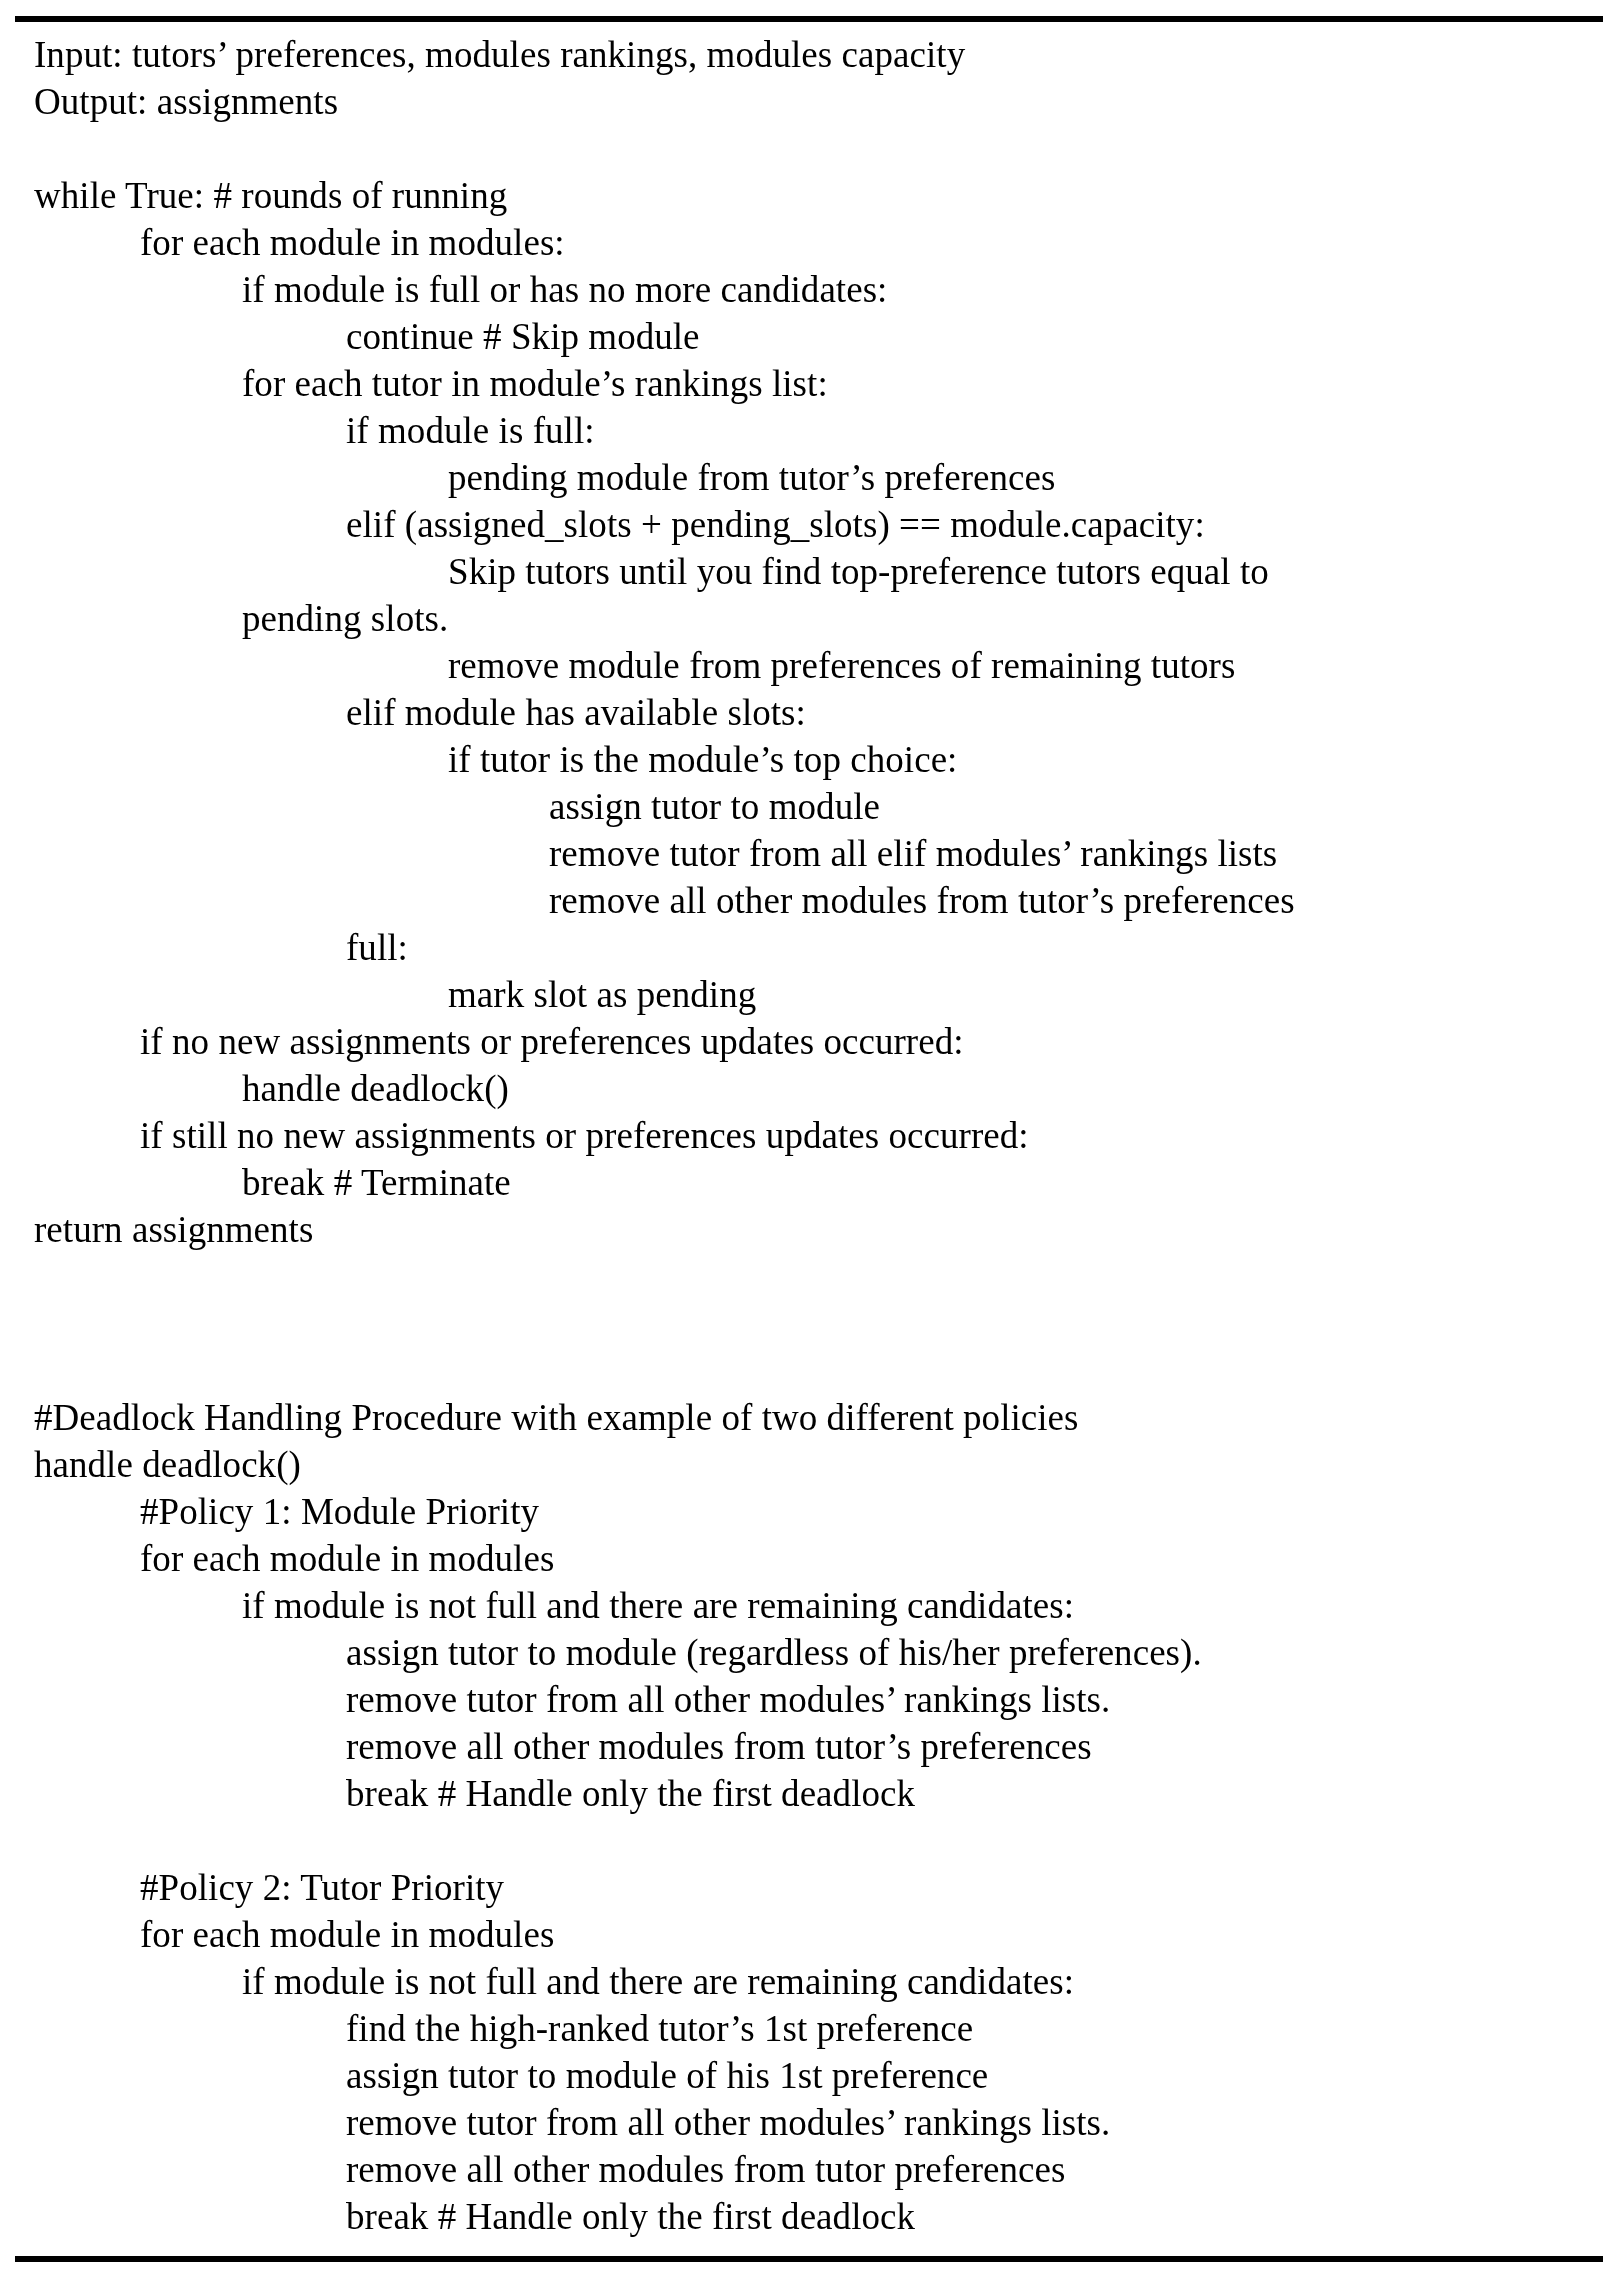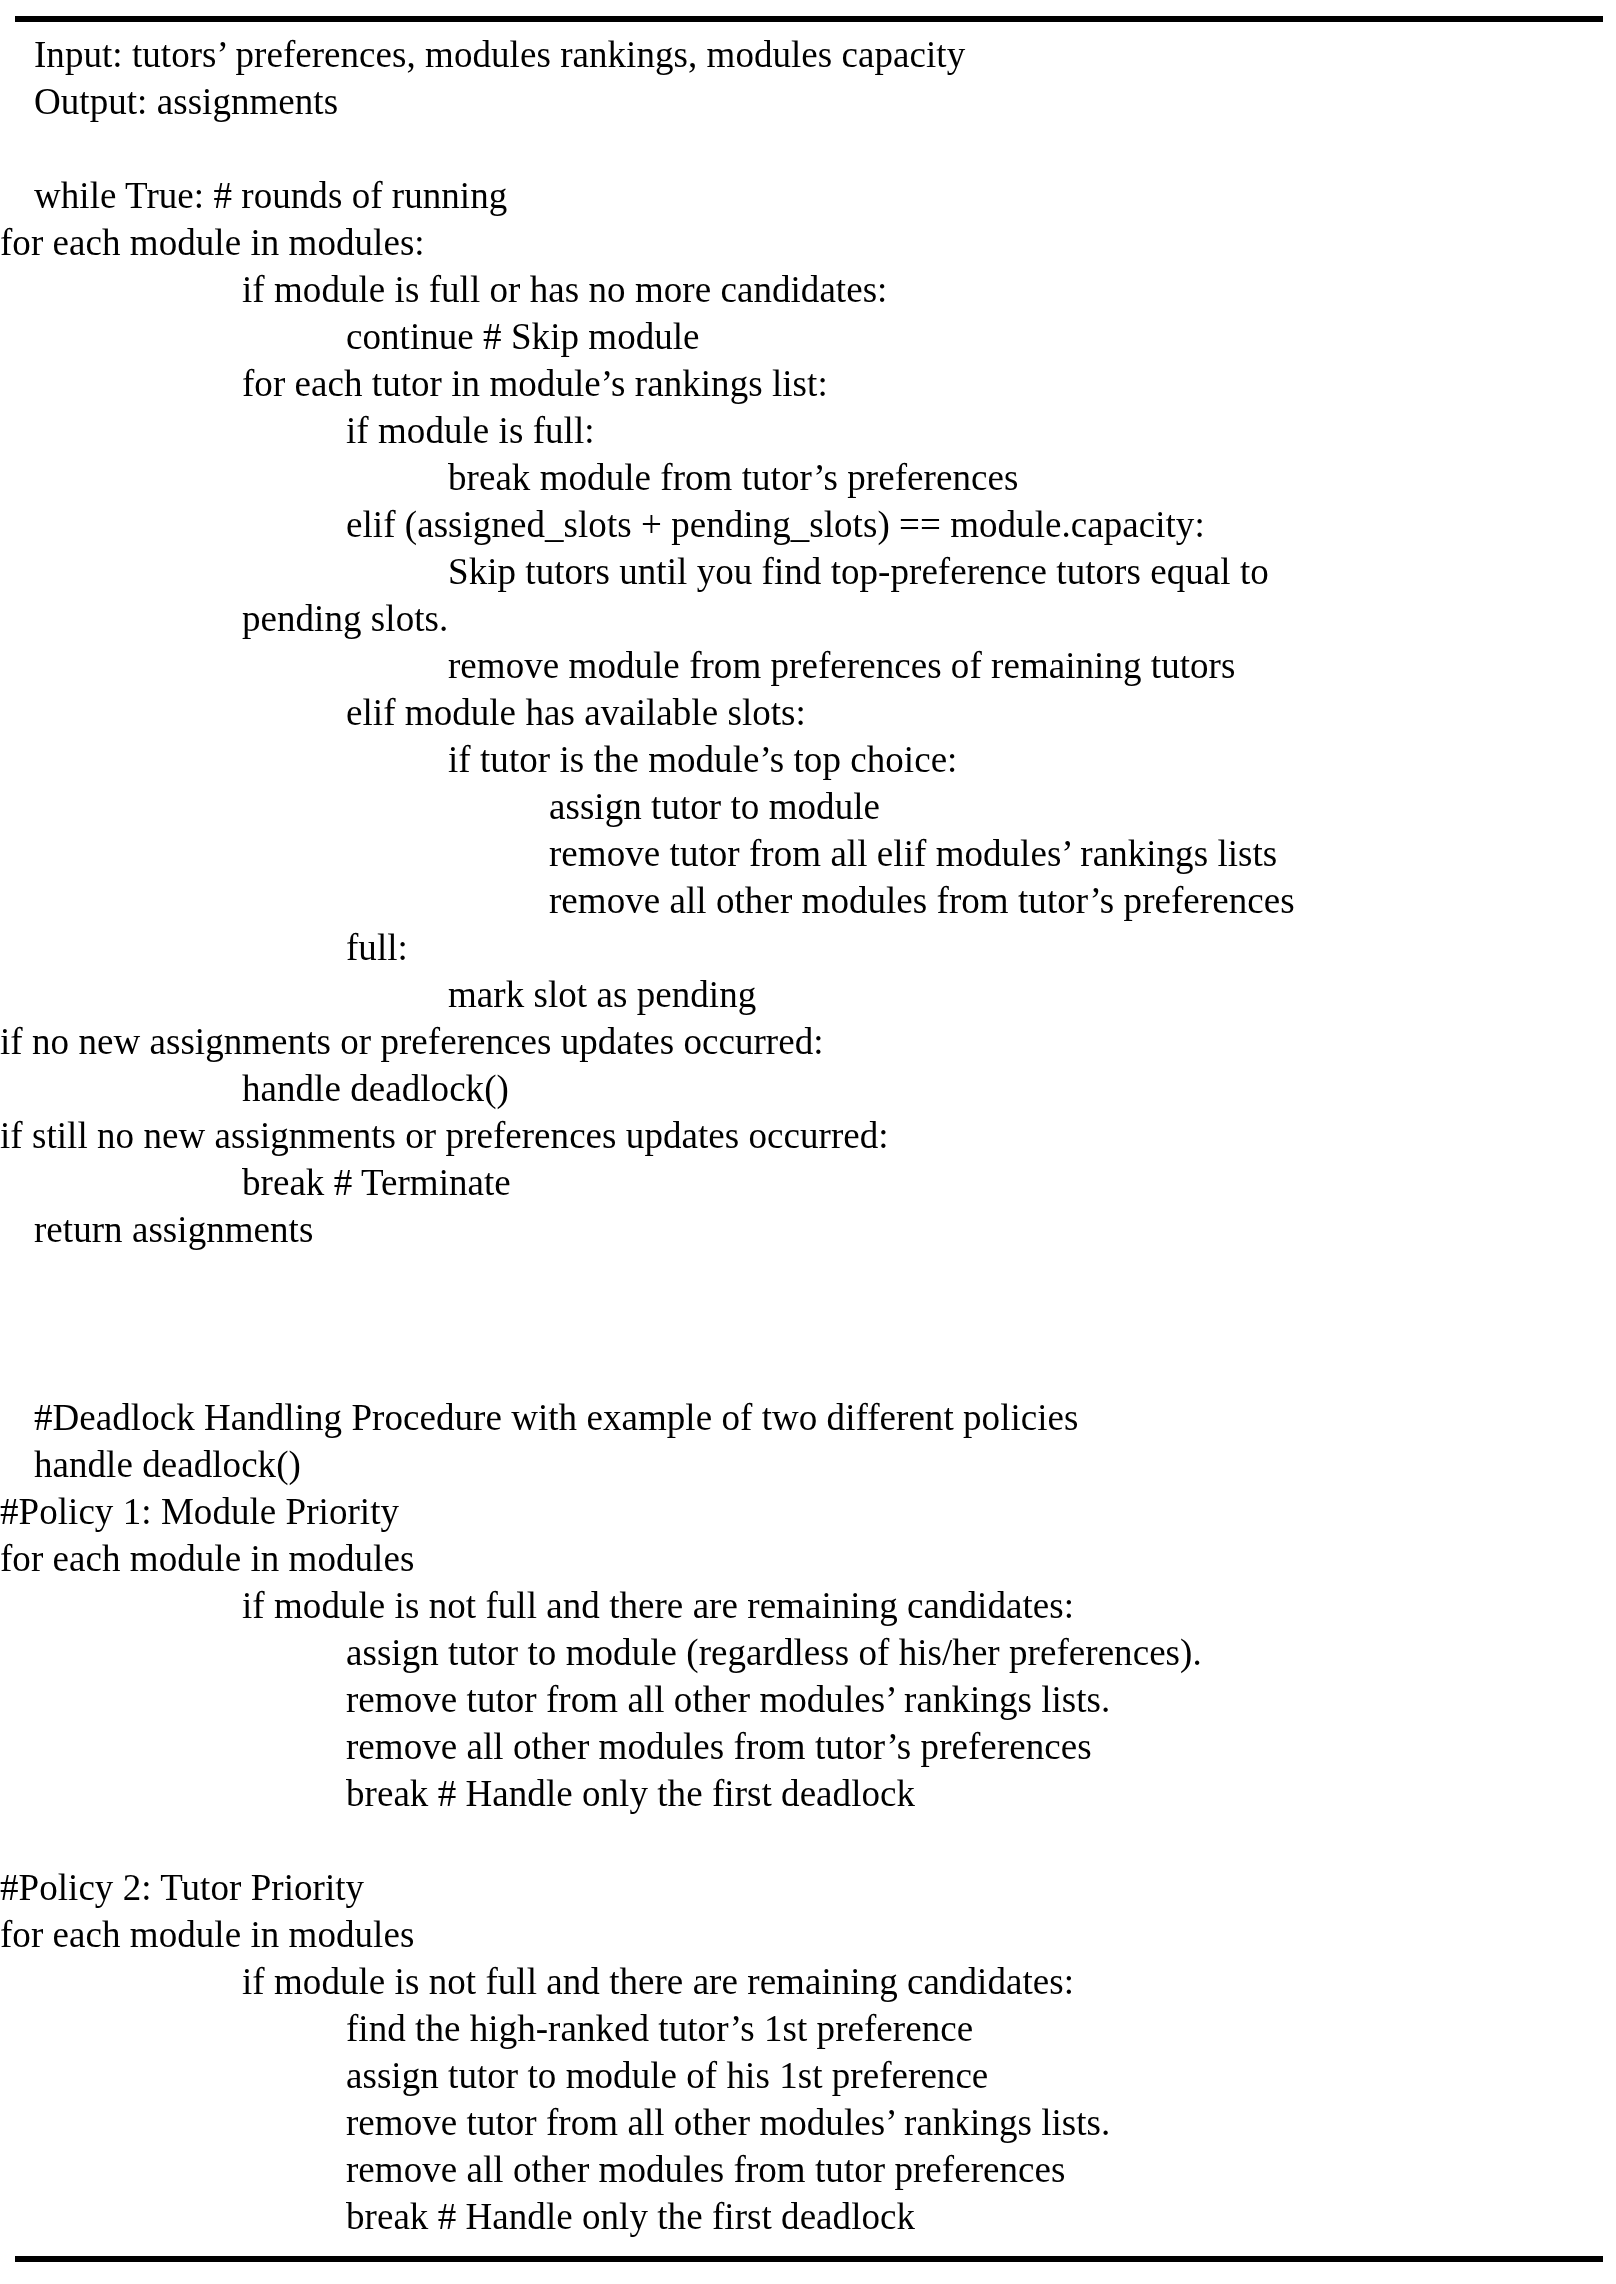--- a/index.html
+++ b/index.html
@@ -47,21 +47,21 @@
     height: 47px;
     white-space: pre;
     letter-spacing: 0.05px;
     color: #000000;
   }
   .line.blank {
     height: 47px;
   }
   
   .i0  { padding-left: 34px; }
-  .i1  { }
+  .i1  { padding-left: 140px; }
   .i2  { padding-left: 242px; }
   .i3  { padding-left: 346px; }
   .i4  { padding-left: 448px; }
   .i5  { padding-left: 549px; }
 </style>
 </head>
 <body>
 
 <div class="page">
 
@@ -70,21 +70,21 @@
   <div class="listing" id="listing" style="top: 31px;">
       <div class="line i0">Input: tutors’ preferences, modules rankings, modules capacity</div>
       <div class="line i0">Output: assignments</div>
       <div class="line i0 blank"></div>
       <div class="line i0">while True: # rounds of running</div>
       <div class="line i1">for each module in modules:</div>
       <div class="line i2">if module is full or has no more candidates:</div>
       <div class="line i3">continue # Skip module</div>
       <div class="line i2">for each tutor in module’s rankings list:</div>
       <div class="line i3">if module is full:</div>
-      <div class="line i4">break module from tutor’s preferences</div>
+      <div class="line i4">pending module from tutor’s preferences</div>
       <div class="line i3">elif (assigned_slots + pending_slots) == module.capacity:</div>
       <div class="line i4">Skip tutors until you find top-preference tutors equal to</div>
       <div class="line i2">pending slots.</div>
       <div class="line i4">remove module from preferences of remaining tutors</div>
       <div class="line i3">elif module has available slots:</div>
       <div class="line i4">if tutor is the module’s top choice:</div>
       <div class="line i5">assign tutor to module</div>
       <div class="line i5">remove tutor from all elif modules’ rankings lists</div>
       <div class="line i5">remove all other modules from tutor’s preferences</div>
       <div class="line i3">full:</div>

